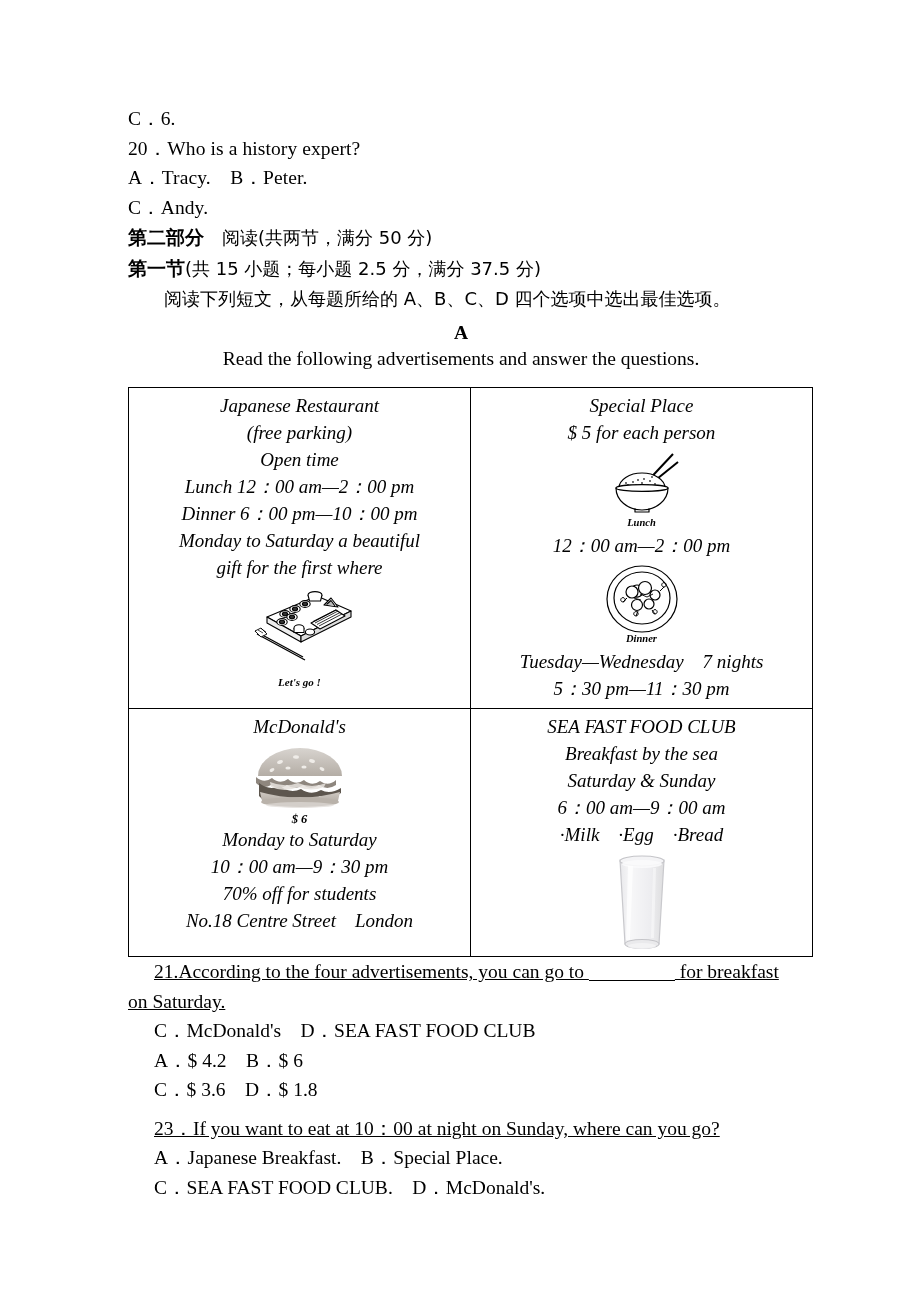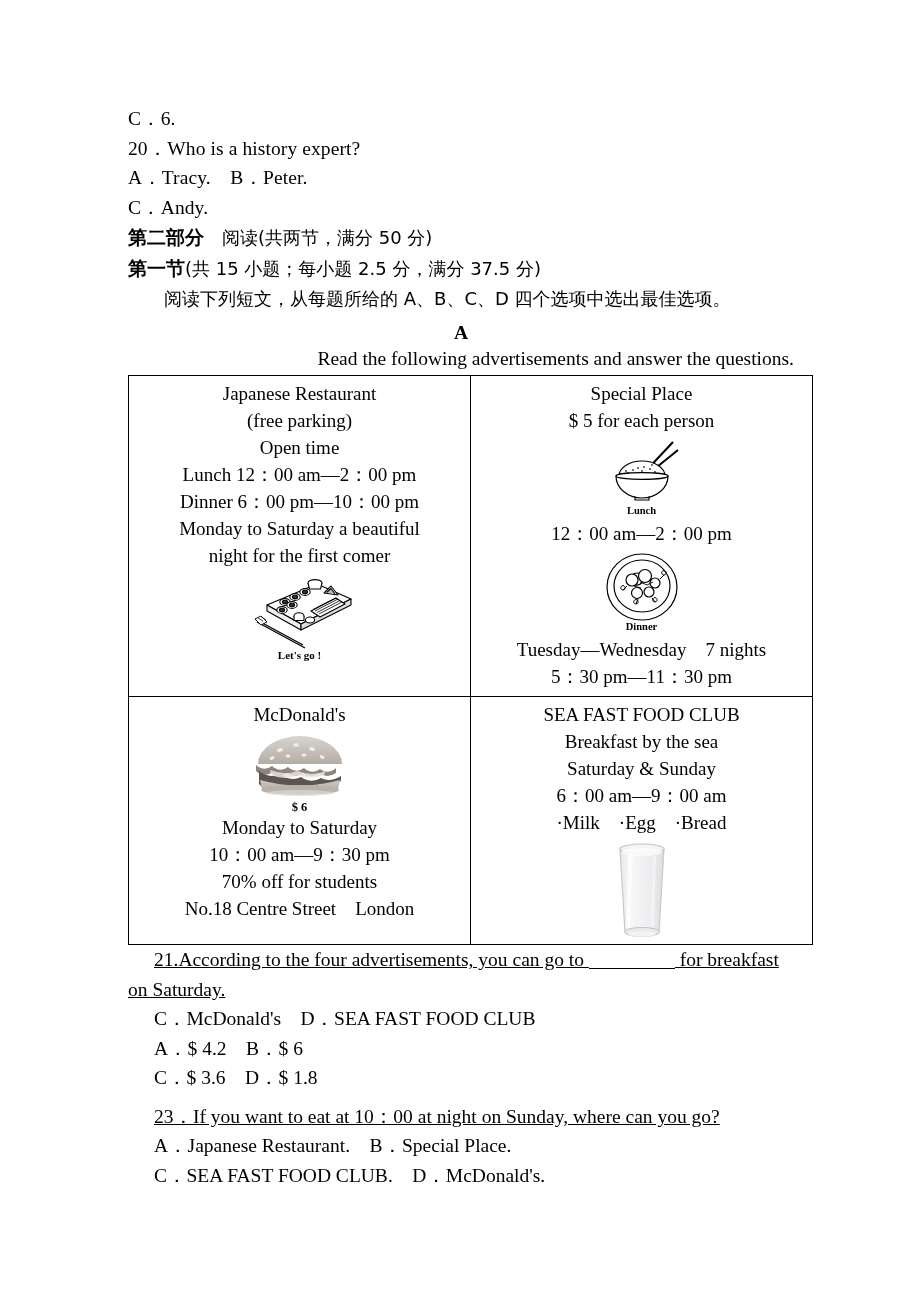--- a/index.html
+++ b/index.html
@@ -59,62 +59,63 @@
 
   
   .a-head {
     text-align: center;
     font-weight: bold;
     font-size: 19.5px;
     line-height: 26px;
     margin-top: 6px;
   }
   .a-sub {
-    text-align: right;
+    text-align: center;
     font-size: 19.5px;
     line-height: 26px;
-    margin-bottom: 3px;
+    margin-bottom: 15px;
   }
 
   
   .ads-table {
     border-collapse: collapse;
     width: 666px;
     table-layout: fixed;
     border: 1.3px solid #000;
   }
   .ads-table td {
     border: 1.3px solid #000;
     vertical-align: top;
     padding: 4px 4px 6px 4px;
   }
   .ad {
     text-align: center;
     font-size: 19px;
     line-height: 27px;
+    font-style: italic;
   }
   .ad-cap {
     font-size: 10.5px;
     font-weight: bold;
     font-family: "Liberation Serif", "DejaVu Serif", serif;
     line-height: 12px;
     margin-top: -1px;
   }
   .pricetag {
     font-size: 12.5px;
     font-weight: bold;
     line-height: 14px;
     margin-top: 0px;
   }
   .figure { line-height: 0; margin: 2px 0 0 0; text-align: center; }
   .lets-go {
     font-size: 11px;
     font-weight: bold;
     line-height: 13px;
-    margin-top: 0;
+    margin-top: 15px;
     font-family: "Liberation Serif", "DejaVu Serif", serif;
   }
 
   
   .q {
     font-size: 19.5px;
     line-height: 29.5px;
     text-decoration: underline;
   }
   .q-first { text-indent: 26px; }
@@ -158,21 +159,21 @@
           <tr>
 
         <td style="width:333px;">
           <div class="ad">
             <div>Japanese Restaurant</div>
             <div>(free parking)</div>
             <div>Open time</div>
             <div>Lunch 12：00 am—2：00 pm</div>
             <div>Dinner 6：00 pm—10：00 pm</div>
             <div>Monday to Saturday a beautiful</div>
-            <div>night for the first comer</div>
+            <div>gift for the first where</div>
 
             <div class="figure">
               <svg width="118" height="78" viewBox="0 0 118 78" xmlns="http://www.w3.org/2000/svg">
                 <g fill="none" stroke="#000" stroke-width="1.1" stroke-linejoin="round">
 
                   <path d="M26 34 L76 13 L110 28 L60 53 Z" fill="#fff"></path>
                   <path d="M26 34 L26 40 L60 59 L60 53 Z" fill="#eee"></path>
                   <path d="M60 53 L60 59 L110 34 L110 28 Z" fill="#ddd"></path>
 
                   <ellipse cx="44" cy="31" rx="5.2" ry="3.4" fill="#fff"></ellipse>
@@ -374,17 +375,17 @@
 
     <div class="q q-first"><span>21.According to the four advertisements, you can go to </span><span class="blank-a"></span><span> for breakfast on Saturday.</span></div>
     <div class="opt">C．McDonald's　D．SEA FAST FOOD CLUB</div>
 
     <div class="opt">A．$ 4.2　B．$ 6</div>
     <div class="opt">C．$ 3.6　D．$ 1.8</div>
 
     <div class="gapline"></div>
 
     <div class="q" style="text-indent:26px;">23．If you want to eat at 10：00 at night on Sunday, where can you go?</div>
-    <div class="opt">A．Japanese Restaurant.　B．Special Place.</div>
+    <div class="opt">A．Japanese Breakfast.　B．Special Place.</div>
     <div class="opt">C．SEA FAST FOOD CLUB.　D．McDonald's.</div>
 
   </div>
 </div>
 
 </body></html>

